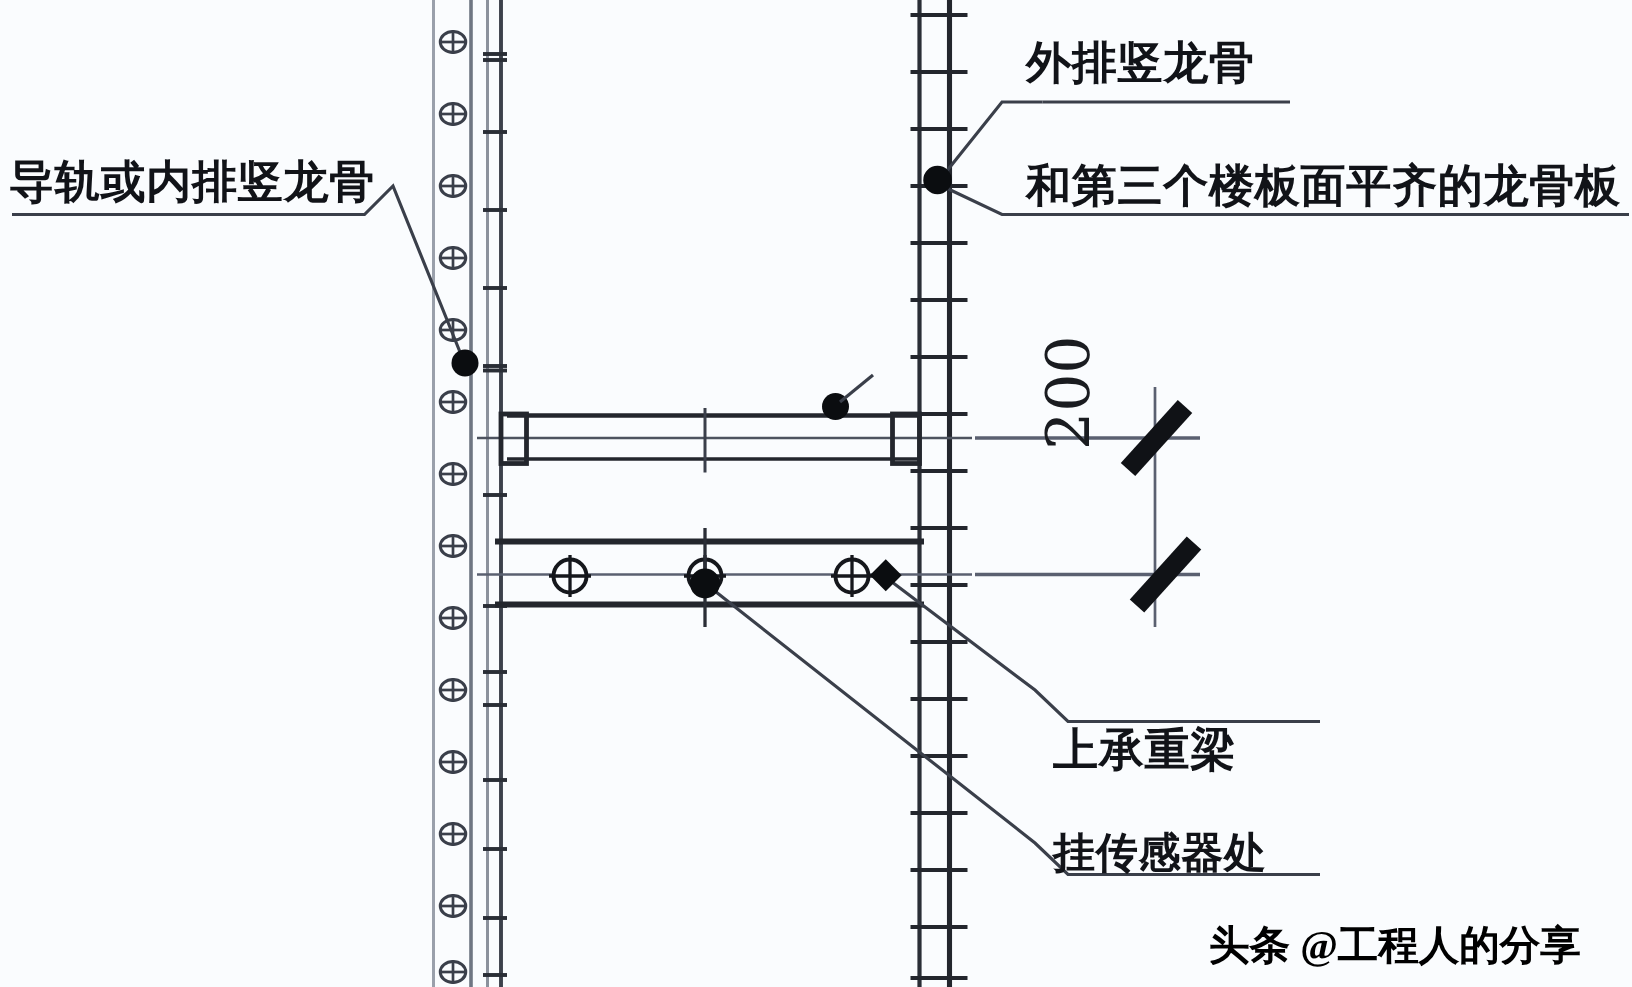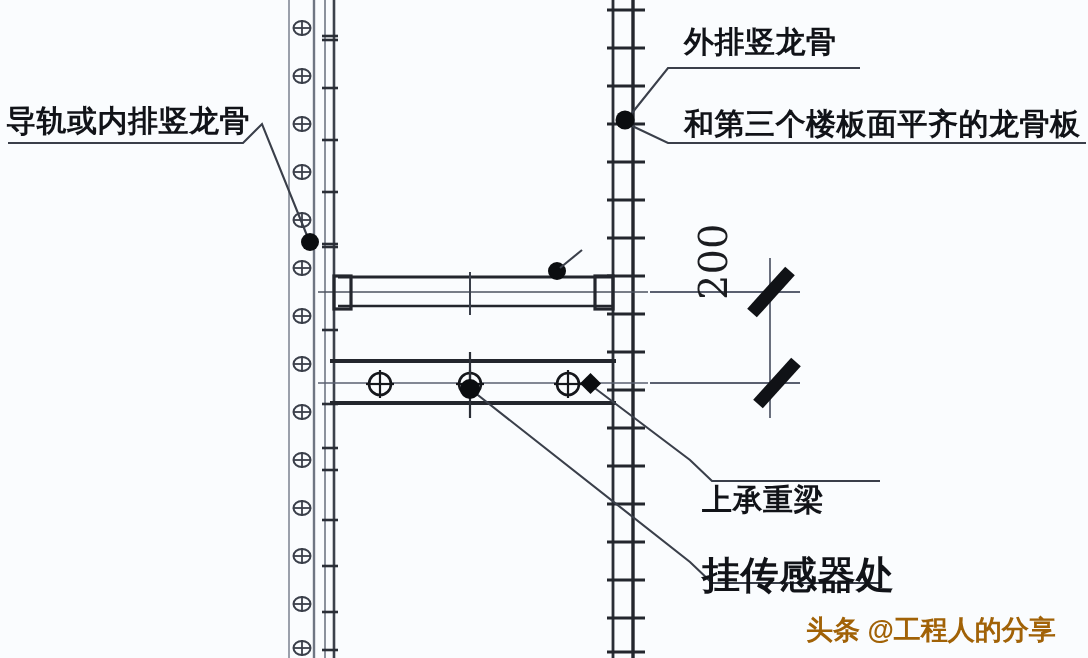--- a/index.html
+++ b/index.html
@@ -28,41 +28,41 @@
     font-family: "DejaVu Sans", "Liberation Sans", sans-serif;
     font-weight: 700;
     white-space: nowrap;
     letter-spacing: 0.5px;
   }
   .lbl-guide     { left: 6px;   top: 101px;  font-size: 30px; }
   .lbl-outer     { left: 684px; top: 22px;   font-size: 30px; }
   .lbl-flush     { left: 684px; top: 104px;  font-size: 30px; }
   .lbl-flush-sub { left: 820px; top: 155px;  font-size: 29px; }
   .lbl-beam      { left: 702px; top: 448px;  font-size: 30px; margin-top: 32px; }
-  .lbl-sensor    { left: 702px; top: 550px;  font-size: 38px; }
+  .lbl-sensor    { left: 702px; top: 550px;  font-size: 28px; }
   .dim-200 {
     position: absolute;
     left: 690px;
     top: 300px;
     font-size: 40px;
     font-weight: 400;
     color: #1a1c20;
     transform: rotate(-90deg);
     transform-origin: 0 0;
     font-family: "DejaVu Serif", "Liberation Serif", serif;
   }
   .watermark {
     position: absolute;
     left: 806px;
     top: 612px;
     font-size: 27px;
     font-weight: 700;
-    color: #a16207;
+    color: #000000;
     white-space: nowrap;
-    font-family: Liberation Sans, sans-serif;
+    font-family: Liberation Serif, serif;
   }
 </style>
 </head>
 <body>
 
 <div id="stage">
 
   <svg id="drawing" viewBox="0 0 1088 658" xmlns="http://www.w3.org/2000/svg">
 
     <defs>

